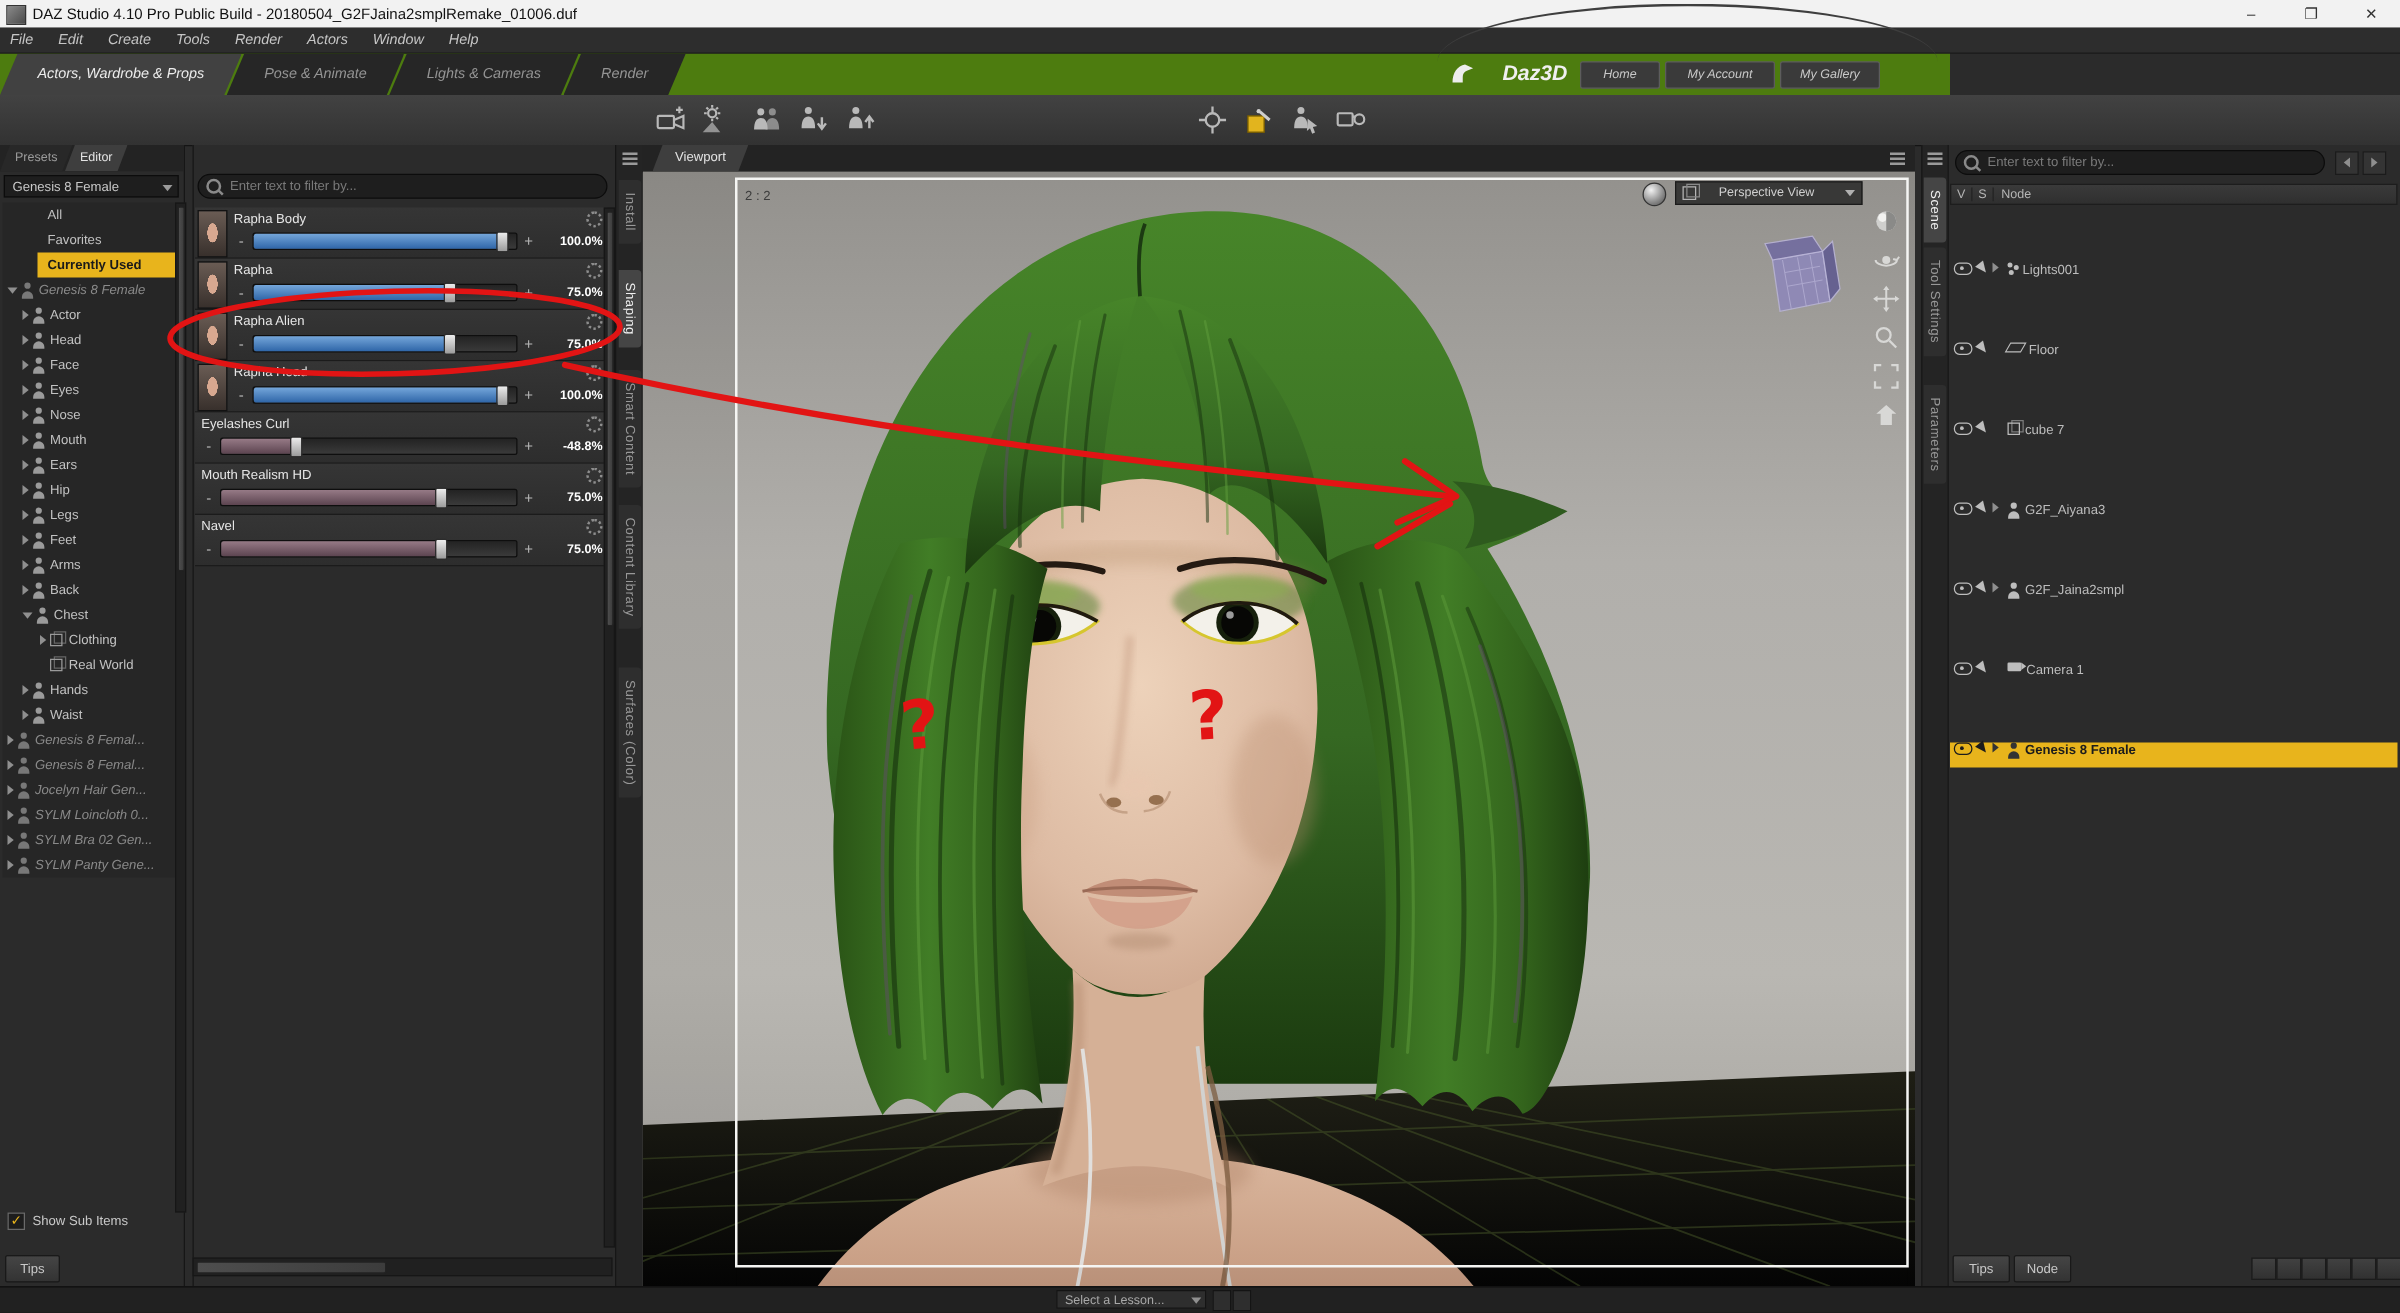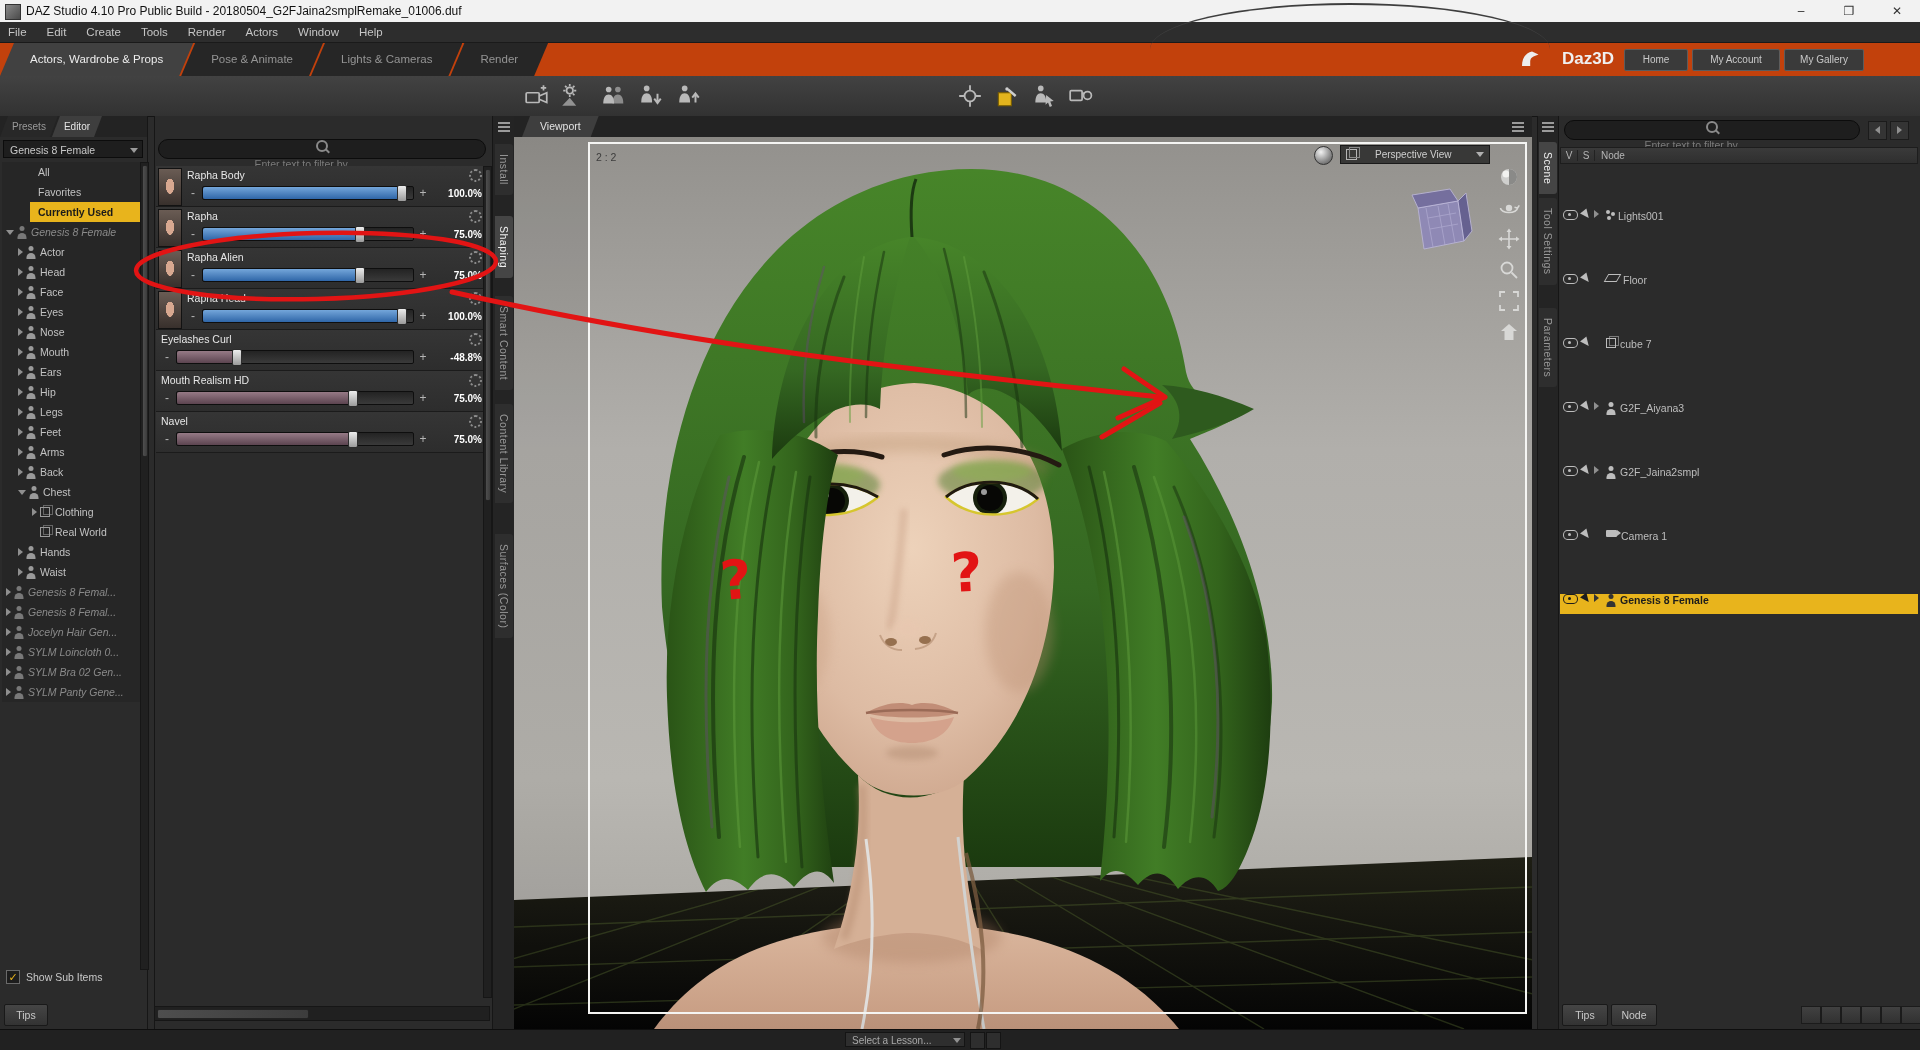--- a/index.html
+++ b/index.html
@@ -5,24 +5,24 @@
   html,body{margin:0;padding:0;background:#111;}
   body{width:1920px;height:1050px;overflow:hidden;font-family:"Liberation Sans","DejaVu Sans",sans-serif;-webkit-font-smoothing:antialiased;}
   .app{position:relative;width:1920px;height:1050px;background:#2b2b2b;}
   .abs{position:absolute;}
   
   .titlebar{left:0;top:0;width:1920px;height:22px;background:#f2f2f2;border-bottom:1px solid #c8c8c8;color:#111;font-size:12px;}
   .titlebar .appico{position:absolute;left:5px;top:4px;width:14px;height:14px;background:linear-gradient(135deg,#8a8a8a,#4a4a4a);border:1px solid #333;}
   .titlebar .ttl{position:absolute;left:26px;top:4px;white-space:nowrap;}
   .winbtn{position:absolute;top:0;width:46px;height:22px;text-align:center;line-height:22px;color:#333;font-size:12px;}
   
-  .menubar{left:0;top:22px;width:1920px;height:21px;background:#2d2d2d;border-bottom:1px solid #1a1a1a;display:flex;align-items:center;gap:20px;padding-left:8px;box-sizing:border-box;}
+  .menubar{left:0;top:22px;width:1920px;height:21px;background:#2d2d2d;border-bottom:1px solid #1a1a1a;display:flex;align-items:center;gap:20px;padding-left:8px;box-sizing:border-box;font-style:italic;}
   .menubar span{color:#c6c6c6;font-size:11.5px;}
   
-  .tabbar{left:0;top:43px;width:1920px;height:33px;background:#c2410c;}
+  .tabbar{left:0;top:43px;width:1560px;height:33px;background:#4d7c0f;font-style:italic;}
   .wtabs{position:absolute;left:0;top:0;height:33px;display:flex;}
   .wtab{height:33px;line-height:33px;padding:0 30px;font-size:11.5px;color:#949494;background:#262626;clip-path:polygon(14px 0,100% 0,calc(100% - 14px) 100%,0 100%);margin-right:-12px;}
   .wtab.active{background:#414141;color:#ececec;z-index:2;}
   .brand{position:absolute;right:0;top:0;height:33px;width:420px;}
   .brandlogo{position:absolute;left:0;top:4px;display:flex;align-items:center;color:#f0f0f0;font-size:17px;font-weight:bold;}
   .acctbtn{position:absolute;top:6px;height:20px;background:#3a3a3a;border:1px solid #5c5c5c;border-radius:2px;color:#c9c9c9;font-size:10px;text-align:center;line-height:20px;}
   .swoosh{position:absolute;border-top:2px solid #3e3e3e;border-radius:50%;}
   
   .toolbar{left:0;top:76px;width:1920px;height:40px;background:linear-gradient(180deg,#424242,#323232);border-bottom:1px solid #141414;}
   .tbico{position:absolute;top:7px;width:26px;height:26px;color:#b9b9b9;}
@@ -57,21 +57,21 @@
   .lrow.dim .figico{color:#787878;}
   .showsub{left:6px;top:970px;display:flex;align-items:center;gap:6px;color:#c9c9c9;font-size:10.5px;}
   .cb{width:12px;height:12px;background:#1d1d1d;border:1px solid #6a6a6a;color:#e8b41c;font-size:11px;line-height:12px;text-align:center;font-weight:bold;}
   .cb::before{content:"✓";}
   .tipsbtn{height:20px;background:linear-gradient(180deg,#454545,#333);border:1px solid #191919;border-radius:2px;color:#c9c9c9;font-size:10.5px;text-align:center;line-height:20px;}
   
   .sbv{background:#202020;border:1px solid #161616;}
   .sbthumb{background:linear-gradient(90deg,#4e4e4e,#3c3c3c);border:1px solid #222;border-radius:2px;}
   
   .spanel{left:154px;top:116px;width:338px;height:913px;background:#2b2b2b;border-left:1px solid #161616;}
-  .search{display:flex;align-items:center;background:#1e1e1e;border:1px solid #0c0c0c;border-radius:10px;height:18px;padding:0 6px;gap:5px;flex-direction:column;}
+  .search{display:flex;align-items:center;background:#1e1e1e;border:1px solid #0c0c0c;border-radius:10px;height:18px;padding:0 6px;gap:5px;}
   .magico{width:8px;height:8px;border:2px solid #8a8a8a;border-radius:50%;position:relative;flex:none;}
   .magico::after{content:"";position:absolute;width:5px;height:2px;background:#8a8a8a;transform:rotate(45deg);right:-4px;bottom:-2px;}
   .search input{flex:1;background:transparent;border:none;outline:none;color:#cfcfcf;font-size:10.5px;font-family:inherit;}
   .search input::placeholder{color:#7a7a7a;}
   .srow{position:relative;height:40px;border-bottom:1px solid #1b1b1b;background:linear-gradient(180deg,#353535,#2d2d2d);display:flex;}
   .sthumb{width:22px;height:36px;margin:2px 0 0 2px;border:1px solid #121212;background:radial-gradient(ellipse 7px 13px at 50% 48%,#d8a890 58%,rgba(0,0,0,0) 60%),linear-gradient(180deg,#6a5c54,#38302c);flex:none;}
   .smain{flex:1;padding:2px 4px 0 5px;min-width:0;}
   .shead{display:flex;align-items:center;height:14px;}
   .slbl{color:#e6e6e6;font-size:10.5px;flex:1;white-space:nowrap;overflow:hidden;}
   .gear{width:9px;height:9px;border:2px dotted #8d8d8d;border-radius:50%;flex:none;}

